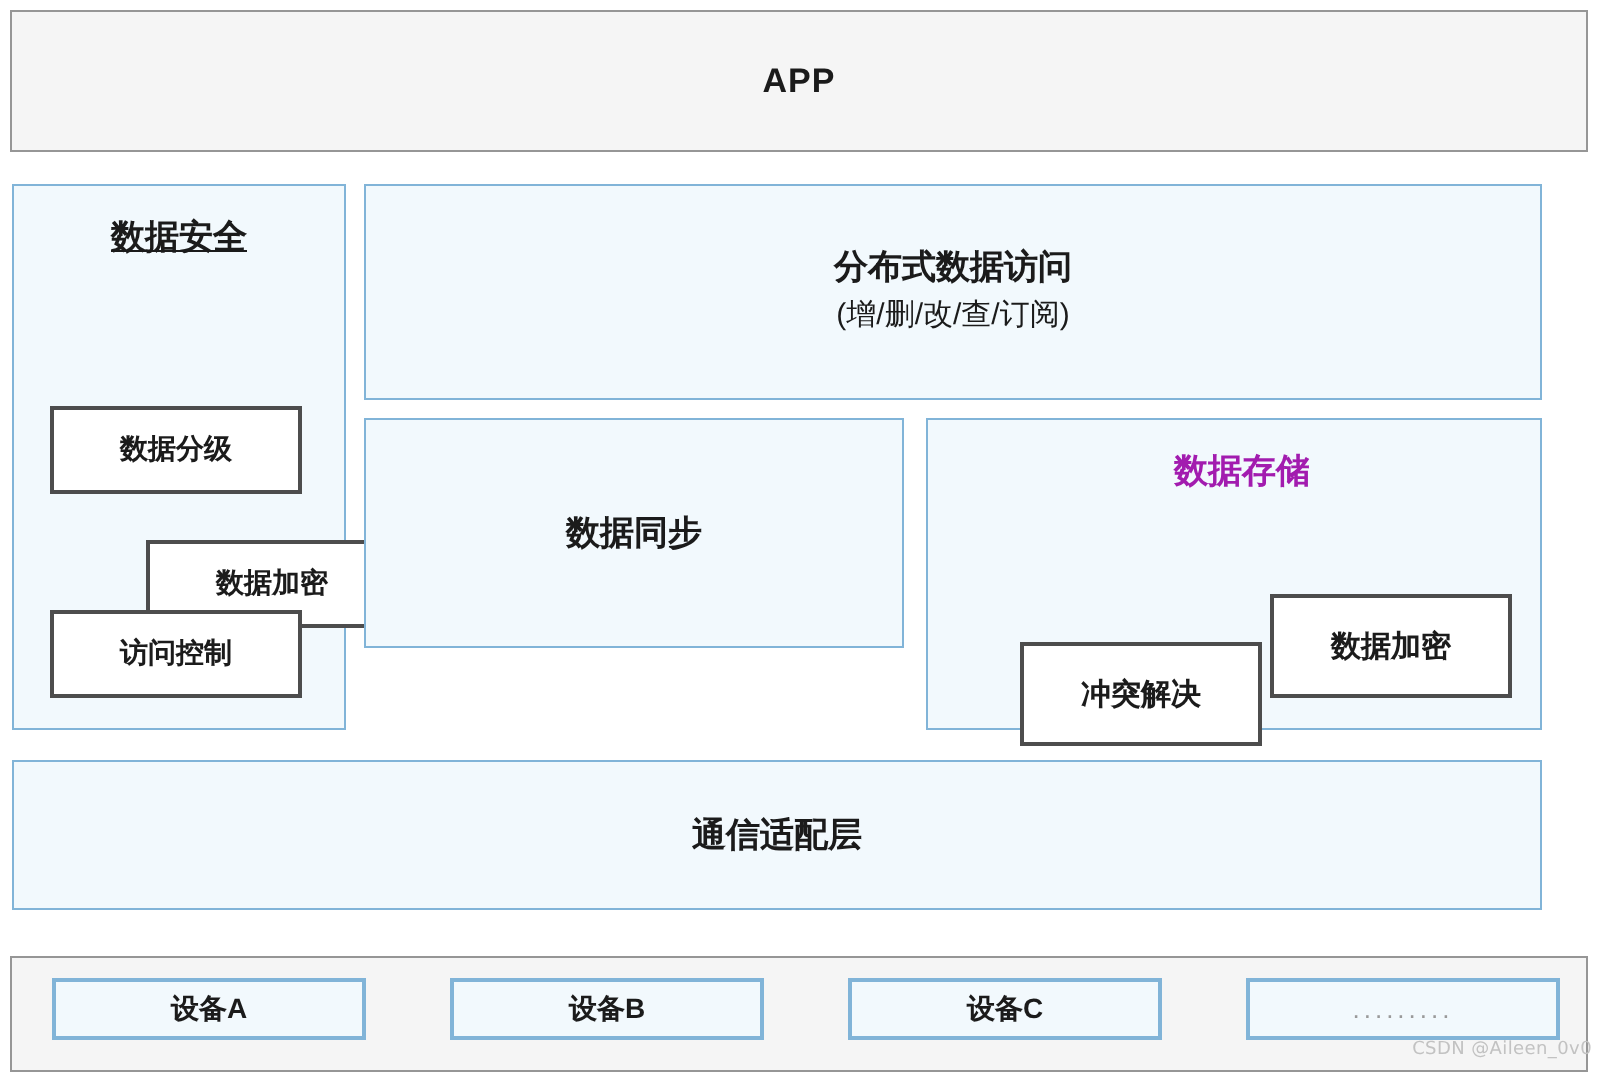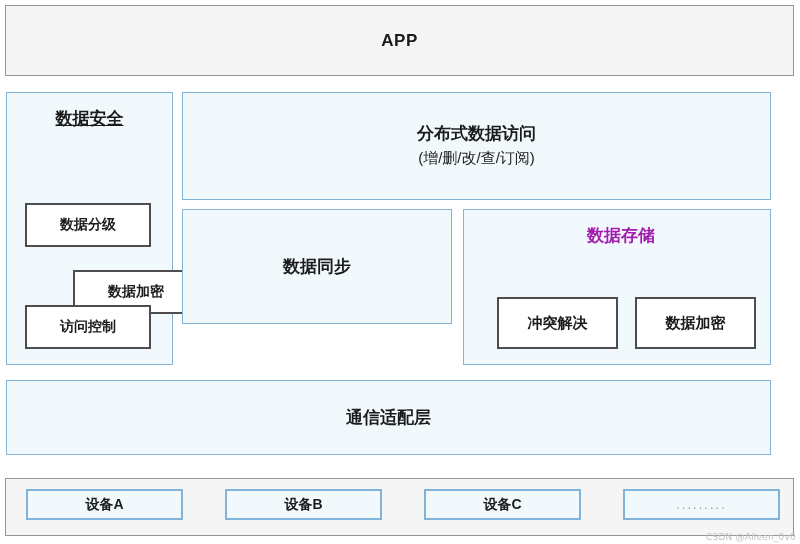--- a/index.html
+++ b/index.html
@@ -139,21 +139,21 @@
     background: #ffffff;
     border: 2px solid #4d4d4d;
     display: flex;
     align-items: center;
     justify-content: center;
     font-size: 15px;
     font-weight: bold;
     color: #1b1b1b;
     box-sizing: border-box;
   }
-  .storage-item-0 { left: 33px; }
+  .storage-item-0 { left: 46px; margin-top: 24px; }
   .storage-item-1 { left: 171px; }
 
   
   .comm-panel {
     left: 6px; top: 380px;
     width: 765px; height: 75px;
   }
   .comm-label {
     font-size: 17px;
     font-weight: bold;
@@ -191,21 +191,21 @@
     letter-spacing: 2px;
     color: #9a9a9a;
     font-weight: normal;
     font-size: 13px;
   }
 
   
   .watermark {
     position: absolute;
     right: 4px;
-    bottom: 2px;
+    bottom: 14px;
     font-size: 9px;
     color: #c2c2c2;
     letter-spacing: 0.2px;
     font-family: "DejaVu Sans", sans-serif;
     white-space: nowrap;
   }
 </style>
 </head>
 <body>
 

